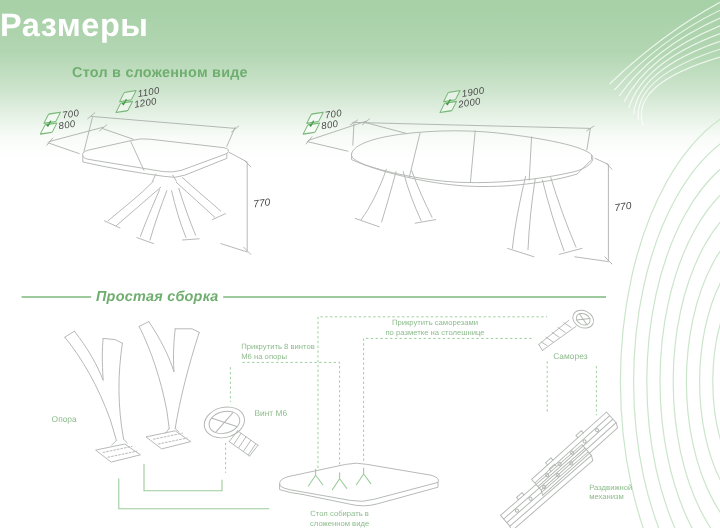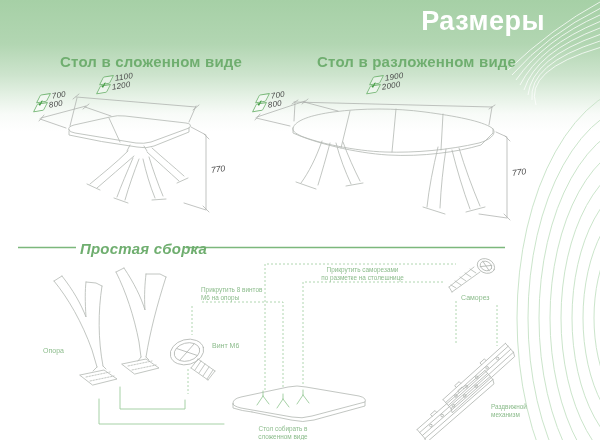--- a/index.html
+++ b/index.html
@@ -2,23 +2,23 @@
 <html><head>
 <meta charset="utf-8">
 <style>
   html,body{margin:0;padding:0;}
   #stage{
     position:relative;width:600px;height:440px;overflow:hidden;
     font-family:"Liberation Sans", sans-serif;
     background:linear-gradient(180deg,#a6d0a6 0px,#b2d6b2 44px,#cde4cd 75px,#e6f2e6 97px,#f8fbf8 114px,#ffffff 132px,#ffffff 440px);
   }
   svg{position:absolute;left:0;top:0;}
-  .title{position:absolute;left:0;top:6px;width:545px;text-align:right;
+  .title{position:absolute;left:0;top:6px;width:545px;text-align:left;
     color:#ffffff;font-size:27px;font-weight:bold;letter-spacing:.5px;}
-  .sec-h{position:absolute;color:#6fae6f;font-weight:bold;font-size:15px;letter-spacing:.2px;white-space:nowrap;}
+  .sec-h{position:absolute;color:#6fae6f;font-weight:bold;font-size:12px;letter-spacing:.2px;white-space:nowrap;}
   .dim-row{position:absolute;display:flex;align-items:center;gap:3px;transform:rotate(-9deg);transform-origin:left center;}
   .cb{width:9px;height:6px;border:1px solid #79b879;border-radius:1px;flex:none;position:relative;
     transform:skewX(-36deg);background:rgba(255,255,255,.45);}
   .ck{position:absolute;left:0;top:-4.5px;font-style:normal;font-weight:bold;font-size:8px;line-height:8px;color:#3f9a3f;transform:skewX(36deg);}
   .dim-val{font-style:italic;font-size:8px;color:#4a4a4a;letter-spacing:.3px;white-space:nowrap;}
   .dim-h{position:absolute;font-style:italic;font-size:8.5px;color:#4a4a4a;transform:rotate(-8deg);}
   .lbl{position:absolute;color:#8cbc8c;font-size:7px;line-height:8px;white-space:pre-line;}
   .note{font-size:6.4px;line-height:7.6px;}
   .ctr{text-align:center;}
 </style>
@@ -176,21 +176,20 @@
       <path d="M 120,387 V 409 H 185 V 400"></path>
       <path d="M 263,396 L 257,405 M 263,396 L 269,404 M 263,396 L 263,391"></path>
       <path d="M 283,399 L 277,408 M 283,399 L 289,407 M 283,399 L 283,394"></path>
       <path d="M 303,395 L 297,404 M 303,395 L 309,403 M 303,395 L 303,390"></path>
     </g>
   </svg>
 
   <div class="title">Размеры</div>
 
   <div class="sec-h" style="left:60px;top:53px;">Стол в сложенном виде</div>
-  <div class="sec-h" style="left:317px;top:53px;">Стол в разложенном виде</div>
   <div class="sec-h" style="left:80px;top:240px;font-style:italic;">Простая сборка</div>
 
   <div class="dim-row" style="left:101px;top:76px;">
     <span class="cb"></span>
     <span class="dim-val">1100</span>
   </div>
   <div class="dim-row" style="left:98px;top:85px;">
     <span class="cb">
         <i class="ck">✓</i>
       </span>

